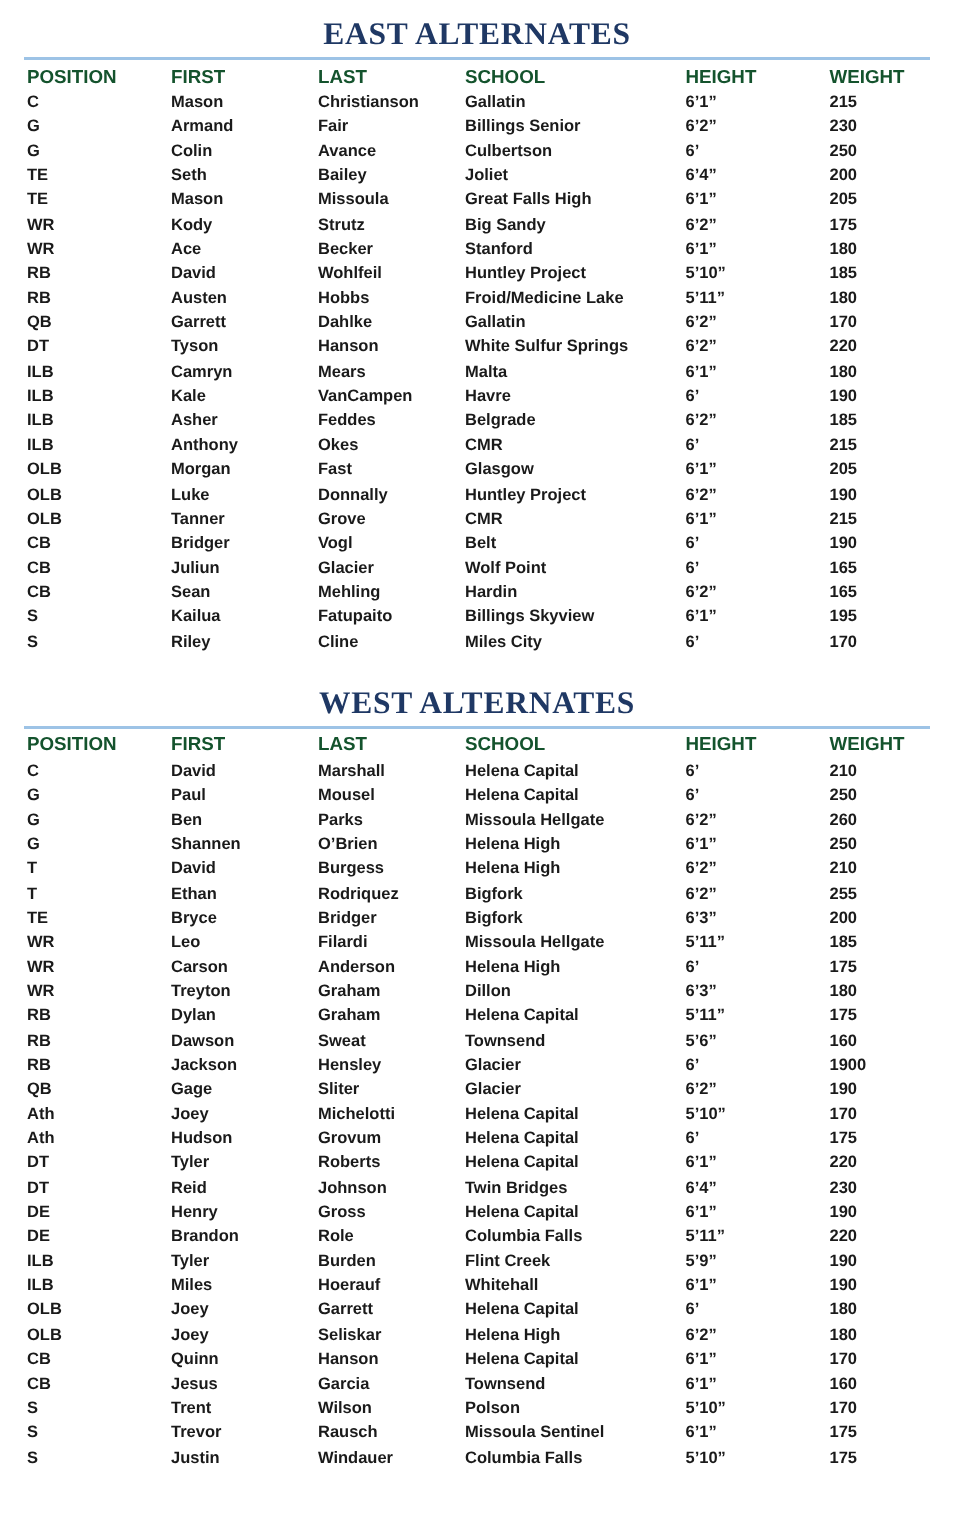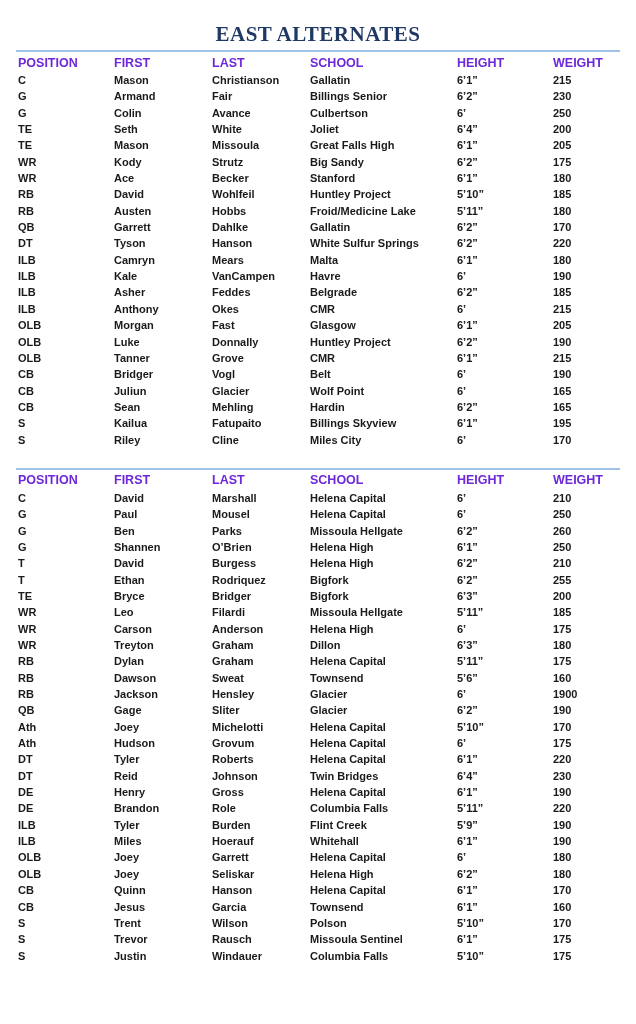--- a/index.html
+++ b/index.html
@@ -5,21 +5,21 @@
   html, body {
     margin: 0;
     padding: 0;
     background: #ffffff;
   }
   .page {
     width: 636px;
     height: 1024px;
     background: #ffffff;
     box-sizing: border-box;
-    padding-top: 22px;
+    padding-top: 10px;
     font-family: "Liberation Sans", sans-serif;
     overflow: hidden;
   }
   .section-title {
     text-align: center;
     font-family: "Liberation Serif", "DejaVu Serif", serif;
     font-weight: bold;
     font-size: 21px;
     letter-spacing: 0.5px;
     color: #1F3864;
@@ -40,21 +40,21 @@
   table.roster col.c-pos    { width: 96px;  }
   table.roster col.c-first  { width: 98px;  }
   table.roster col.c-last   { width: 98px;  }
   table.roster col.c-school { width: 147px; }
   table.roster col.c-height { width: 96px;  }
   table.roster col.c-weight { width: 65px;  }
   table.roster th {
     text-align: left;
     font-weight: bold;
     font-size: 12.5px;
-    color: #6d28d9;
+    color: #14532d;
     height: 19px;
     padding: 0;
     vertical-align: middle;
     white-space: nowrap;
   }
   table.roster td {
     text-align: left;
     font-weight: bold;
     font-size: 11px;
     color: #1a1a1a;
@@ -115,21 +115,21 @@
             <td>G</td>
             <td>Colin</td>
             <td>Avance</td>
             <td>Culbertson</td>
             <td>6’</td>
             <td>250</td>
           </tr>
           <tr>
             <td>TE</td>
             <td>Seth</td>
-            <td>White</td>
+            <td>Bailey</td>
             <td>Joliet</td>
             <td>6’4”</td>
             <td>200</td>
           </tr>
           <tr>
             <td>TE</td>
             <td>Mason</td>
             <td>Missoula</td>
             <td>Great Falls High</td>
             <td>6’1”</td>
@@ -277,20 +277,21 @@
             <td>Cline</td>
             <td>Miles City</td>
             <td>6’</td>
             <td>170</td>
           </tr>
         </tbody>
     </table>
   </div>
 
   <div class="section section-west">
+    <h1 class="section-title">WEST ALTERNATES</h1>
     <hr class="rule">
     <table class="roster">
       <colgroup>
         <col class="c-pos">
           <col class="c-first">
           <col class="c-last">
         <col class="c-school">
           <col class="c-height">
           <col class="c-weight">
       </colgroup>

